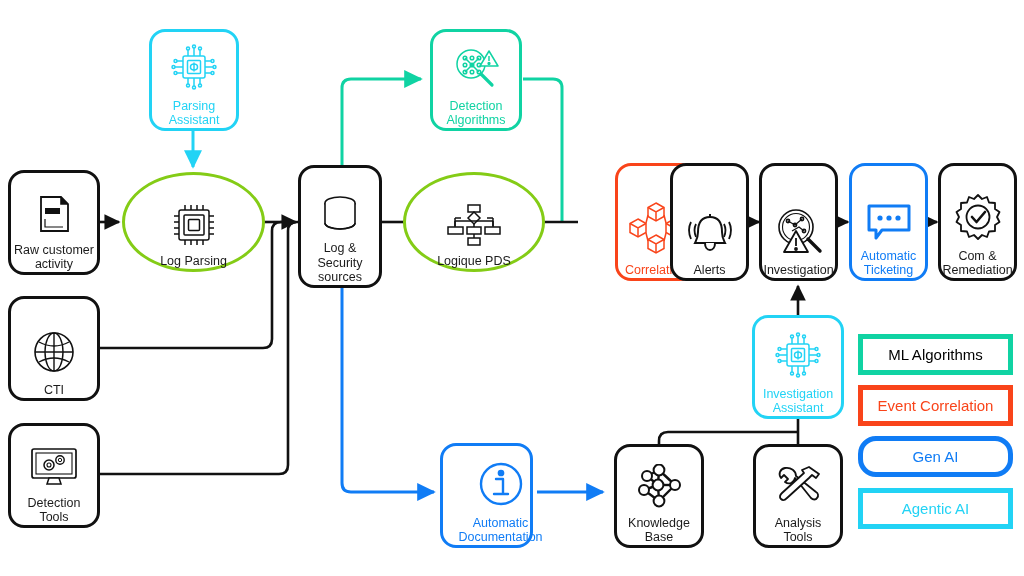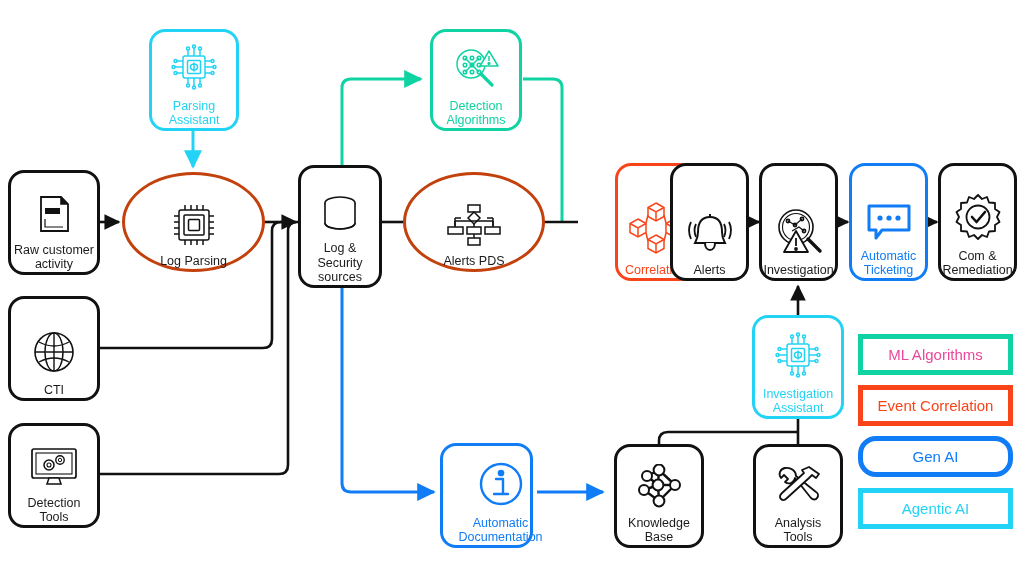--- a/index.html
+++ b/index.html
@@ -25,21 +25,21 @@
     position: absolute;
     display: flex;
     flex-direction: column;
     align-items: center;
     justify-content: flex-end;
     background: #ffffff;
     text-align: center;
     line-height: 1.18;
   }
   .node.rounded { border: 3px solid #111111; border-radius: 16px; }
-  .node.ellipse { border: 3px solid #c2410c; border-radius: 50%; }
+  .node.ellipse { border: 3px solid #84cc16; border-radius: 50%; }
   .node .ico { display: block; }
   .node .lbl {
     font-size: 12.5px;
     color: #1b1b1b;
     margin-top: 3px;
     padding: 0 3px;
     white-space: pre-line;
   }
   .node.c-cyan  { border-color: #22d3f5; }
   .node.c-cyan  .lbl { color: #22d3f5; }
@@ -55,21 +55,21 @@
     position: absolute;
     display: flex;
     align-items: center;
     justify-content: center;
     background: #ffffff;
     border-width: 5px;
     border-style: solid;
     font-size: 15px;
     font-weight: 400;
   }
-  .lg-teal   { border-color: #10d3a3; color: #ec4899; }
+  .lg-teal   { border-color: #10d3a3; color: #000000; }
   .lg-orange { border-color: #f9441a; color: #f9441a; }
   .lg-blue   { border-color: #107cf5; color: #107cf5; }
   .lg-cyan   { border-color: #22d3f5; color: #22d3f5; }
 </style>
 </head>
 <body>
 
 <div id="canvas">
 
   <svg class="wires" viewBox="0 0 1024 576">
@@ -256,21 +256,21 @@
           <line x1="40" y1="14" x2="46" y2="14"></line>
         <line x1="8" y1="14" x2="8" y2="23"></line>
           <line x1="46" y1="14" x2="46" y2="23"></line>
         <rect x="1" y="23" width="15" height="7"></rect>
         <rect x="20" y="23" width="14" height="7"></rect>
         <rect x="38" y="23" width="15" height="7"></rect>
         <line x1="27" y1="30" x2="27" y2="34"></line>
         <rect x="21" y="34" width="12" height="7"></rect>
       </svg>
     </span>
-    <span class="lbl">Alerts PDS</span>
+    <span class="lbl">Logique PDS</span>
   </div>
 
   <div class="node rounded c-orange" style="left:579px; top:163px; width:81px; height:118px;">
     <span class="ico">
       <svg width="56" height="54" viewBox="0 0 56 54" stroke="#f9441a" fill="none" stroke-width="1.5">
         <g>
           <path d="M28,2 L36,6.5 L36,15.5 L28,20 L20,15.5 L20,6.5 Z"></path>
           <path d="M20,6.5 L28,11 L36,6.5 M28,11 L28,20"></path>
         </g>
         <g>

